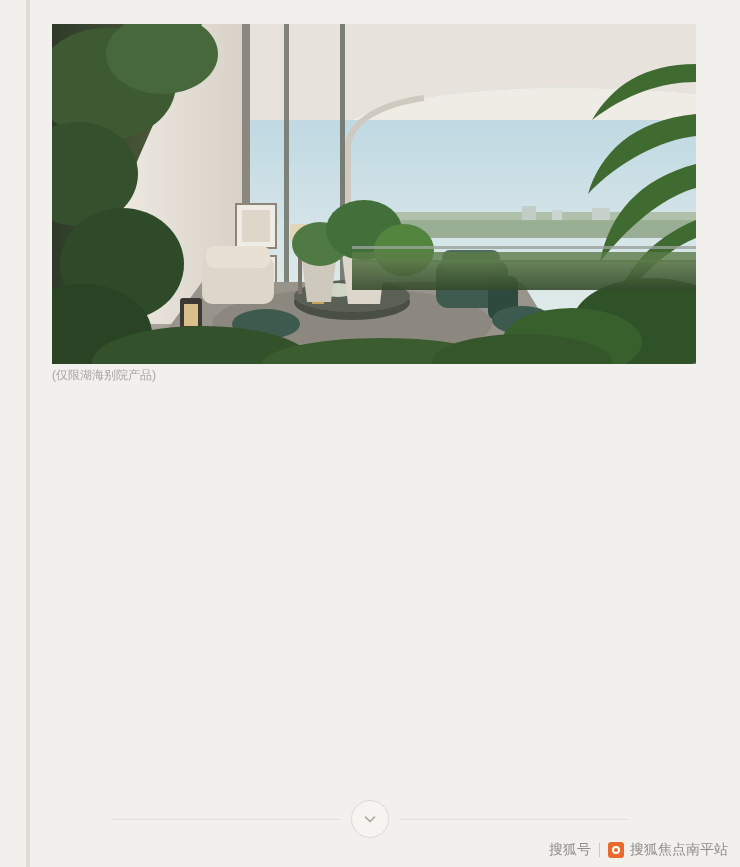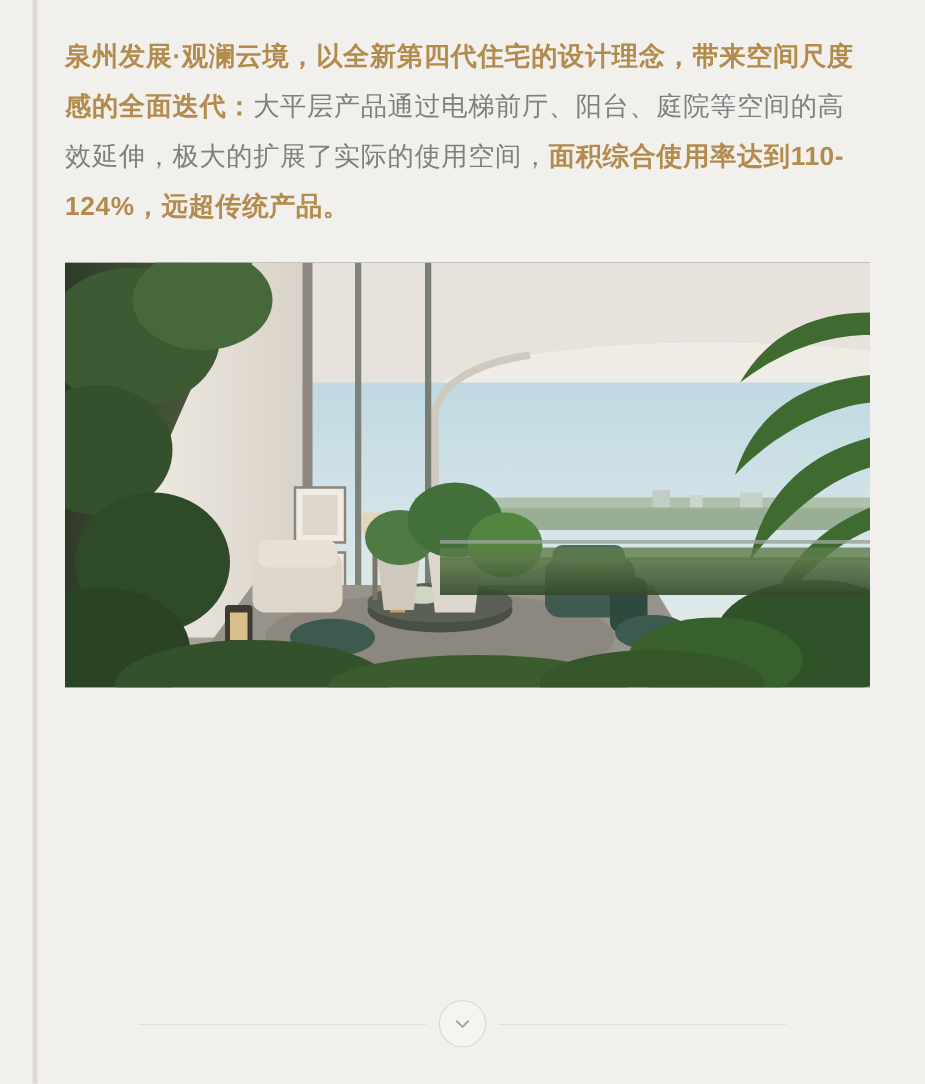--- a/index.html
+++ b/index.html
@@ -152,23 +152,20 @@
 </style>
 </head>
 <body>
 
 <div class="page">
 
   <div class="left-rule"></div>
 
   <div class="content">
 
-    <p class="intro">
-      <span class="hl">泉州发展·观澜云境，以全新第四代住宅的设计理念，带来空间尺度感的全面迭代：</span><span class="plain">大平层产品通过电梯前厅、阳台、庭院等空间的高效延伸，极大的扩展了实际的使用空间，</span><span class="hl">面积综合使用率达到110-124%，远超传统产品。</span>
-    </p>
 
     <div class="hero">
       <svg width="644" height="340" viewBox="0 0 644 340" xmlns="http://www.w3.org/2000/svg" aria-hidden="true">
         <defs>
           <linearGradient id="sky" x1="0" y1="0" x2="0" y2="1">
             <stop offset="0%" stop-color="#aecfdd"></stop>
             <stop offset="60%" stop-color="#d4e4e8"></stop>
             <stop offset="100%" stop-color="#e6eee9"></stop>
           </linearGradient>
           <linearGradient id="floor" x1="0" y1="0" x2="0" y2="1">
@@ -271,27 +268,34 @@
         <rect x="300" y="228" width="344" height="10" fill="#5c7c4a" opacity="0.8"></rect>
 
         <rect x="300" y="222" width="344" height="3" fill="#9aa29b" opacity="0.8"></rect>
 
         <ellipse cx="150" cy="338" rx="110" ry="36" fill="#33512a"></ellipse>
         <ellipse cx="330" cy="340" rx="120" ry="26" fill="#3a5c2e"></ellipse>
         <ellipse cx="470" cy="338" rx="90" ry="28" fill="#35552a"></ellipse>
       </svg>
     </div>
 
+    <p class="note">(仅限湖海别院产品)</p>
 
   </div>
 
   <div class="chev-wrap">
     <div class="chev-line left"></div>
     <div class="chev">
       <svg width="16" height="16" viewBox="0 0 16 16" aria-hidden="true">
         <path d="M3.5 6 L8 10.5 L12.5 6" fill="none" stroke="#a9a39b" stroke-width="1.6" stroke-linecap="round" stroke-linejoin="round"></path>
       </svg>
     </div>
     <div class="chev-line right"></div>
   </div>
 
+  <div class="footer">
+    <span>搜狐号</span>
+    <span class="sep"></span>
+    <span class="logo"></span>
+    <span>搜狐焦点南平站</span>
+  </div>
 
 </div>
 
 </body></html>

